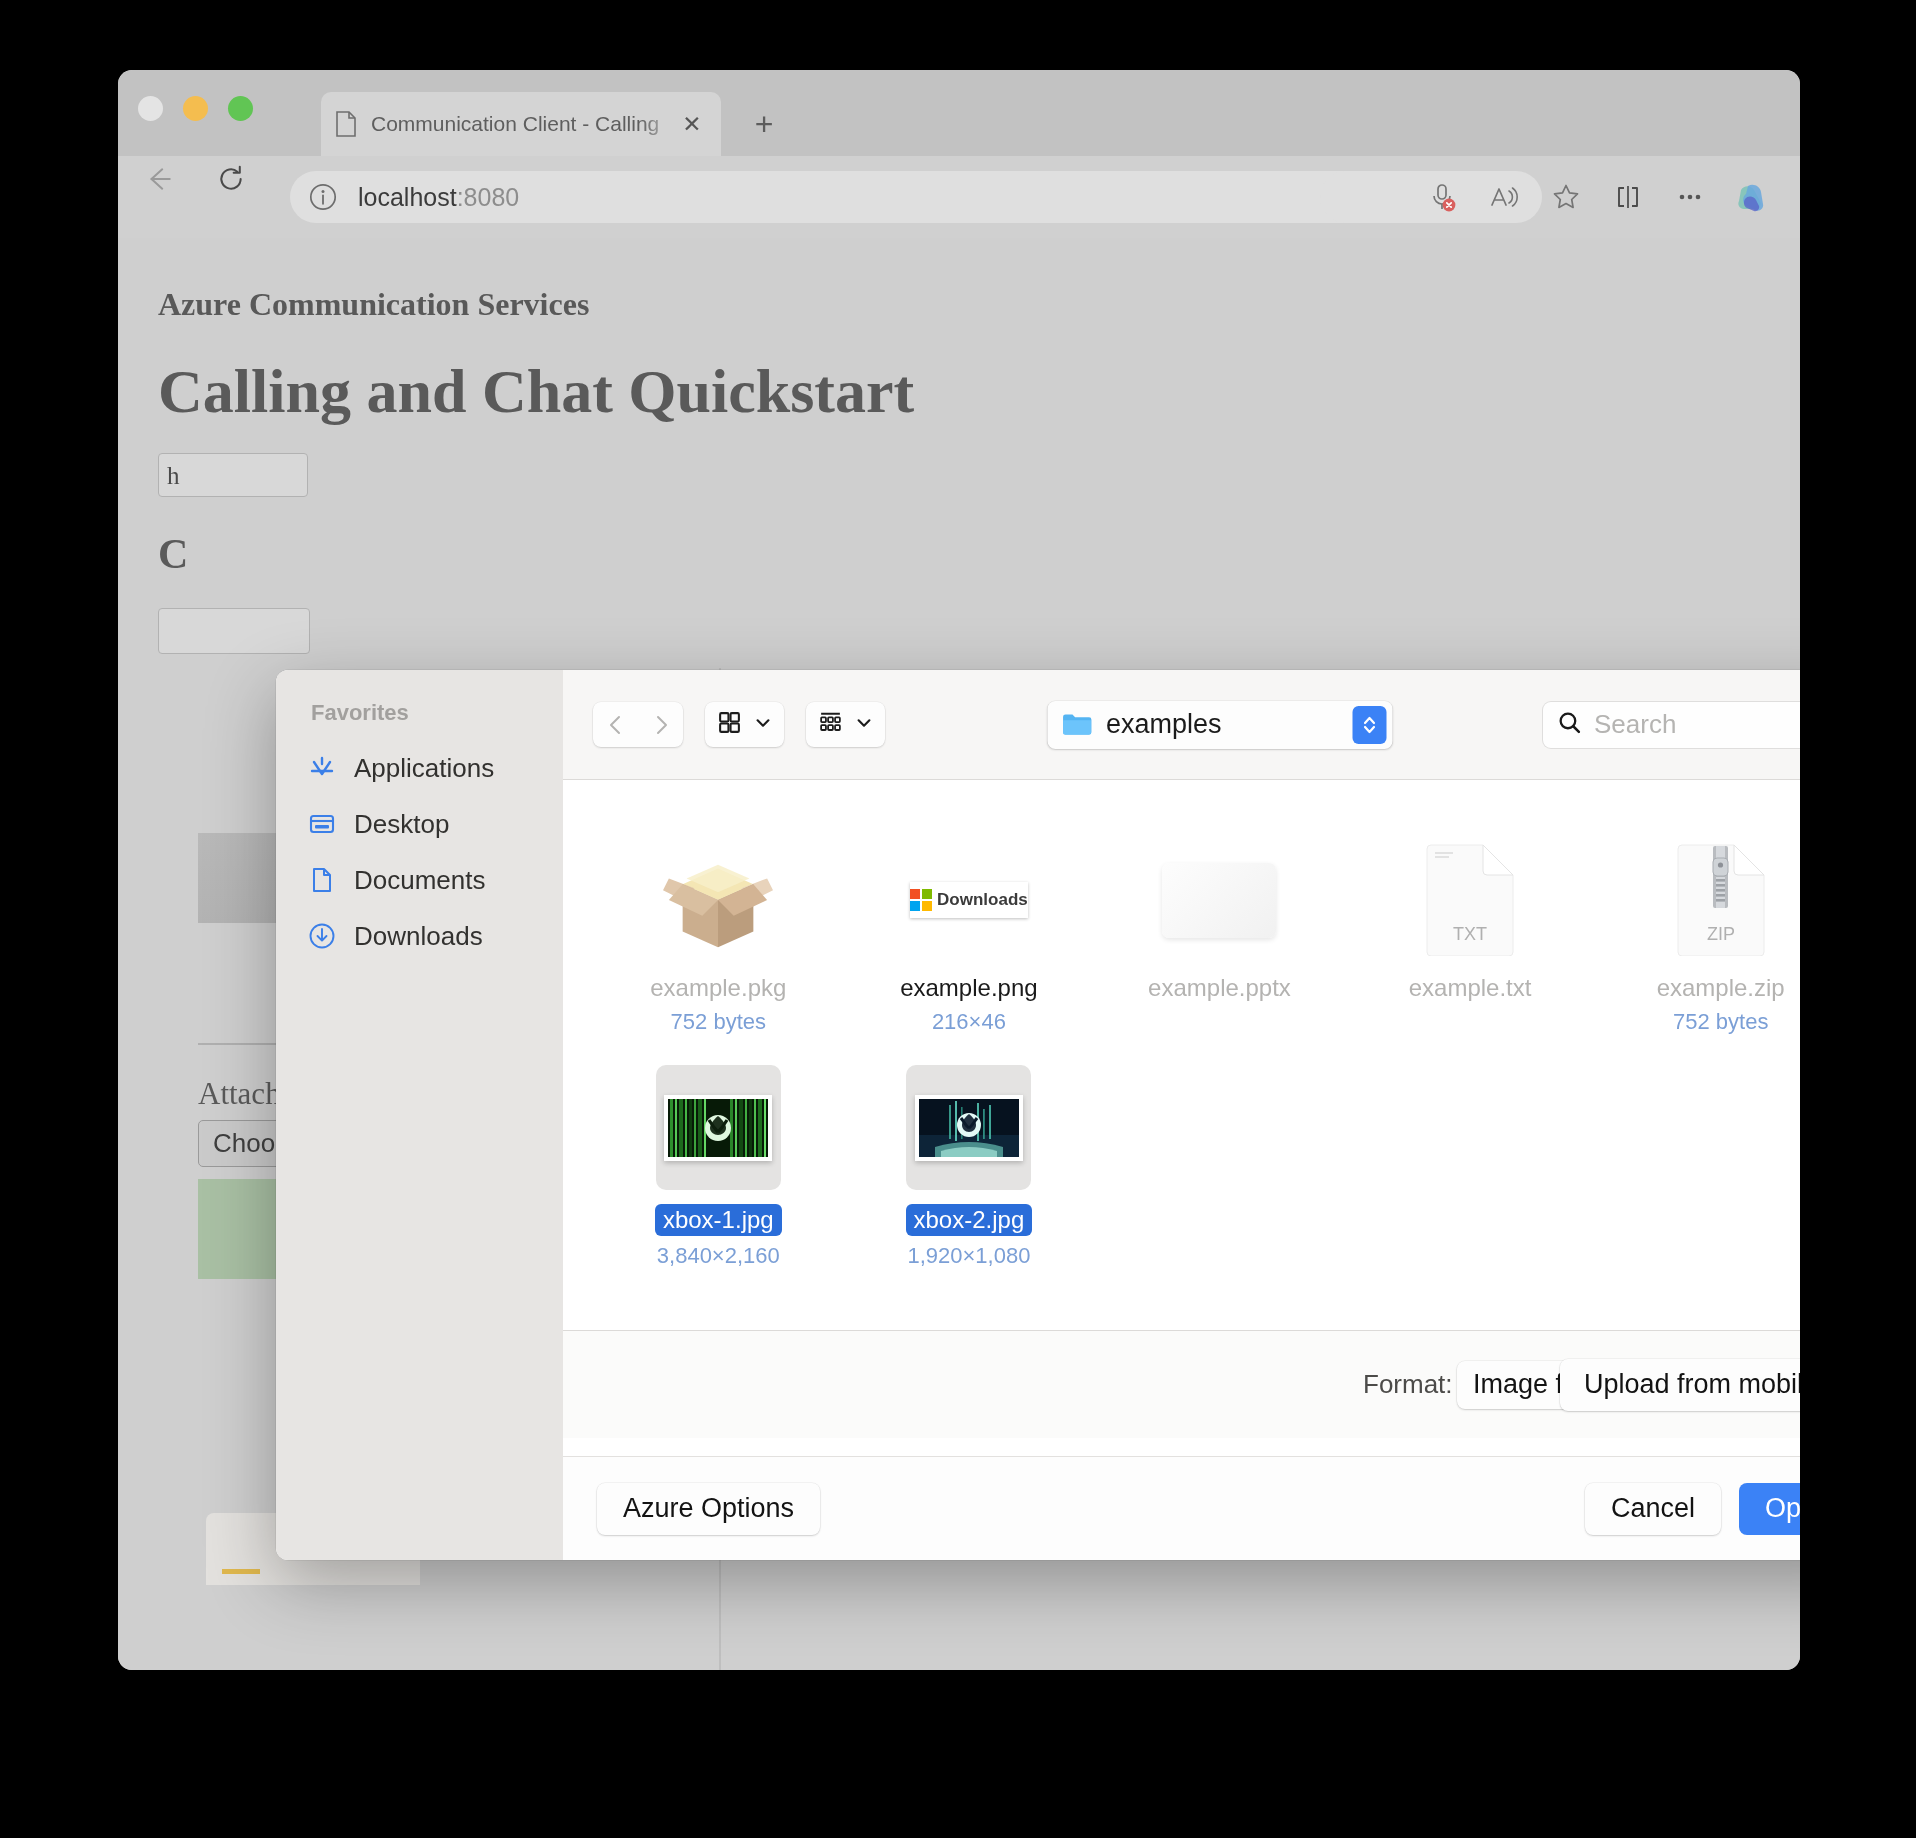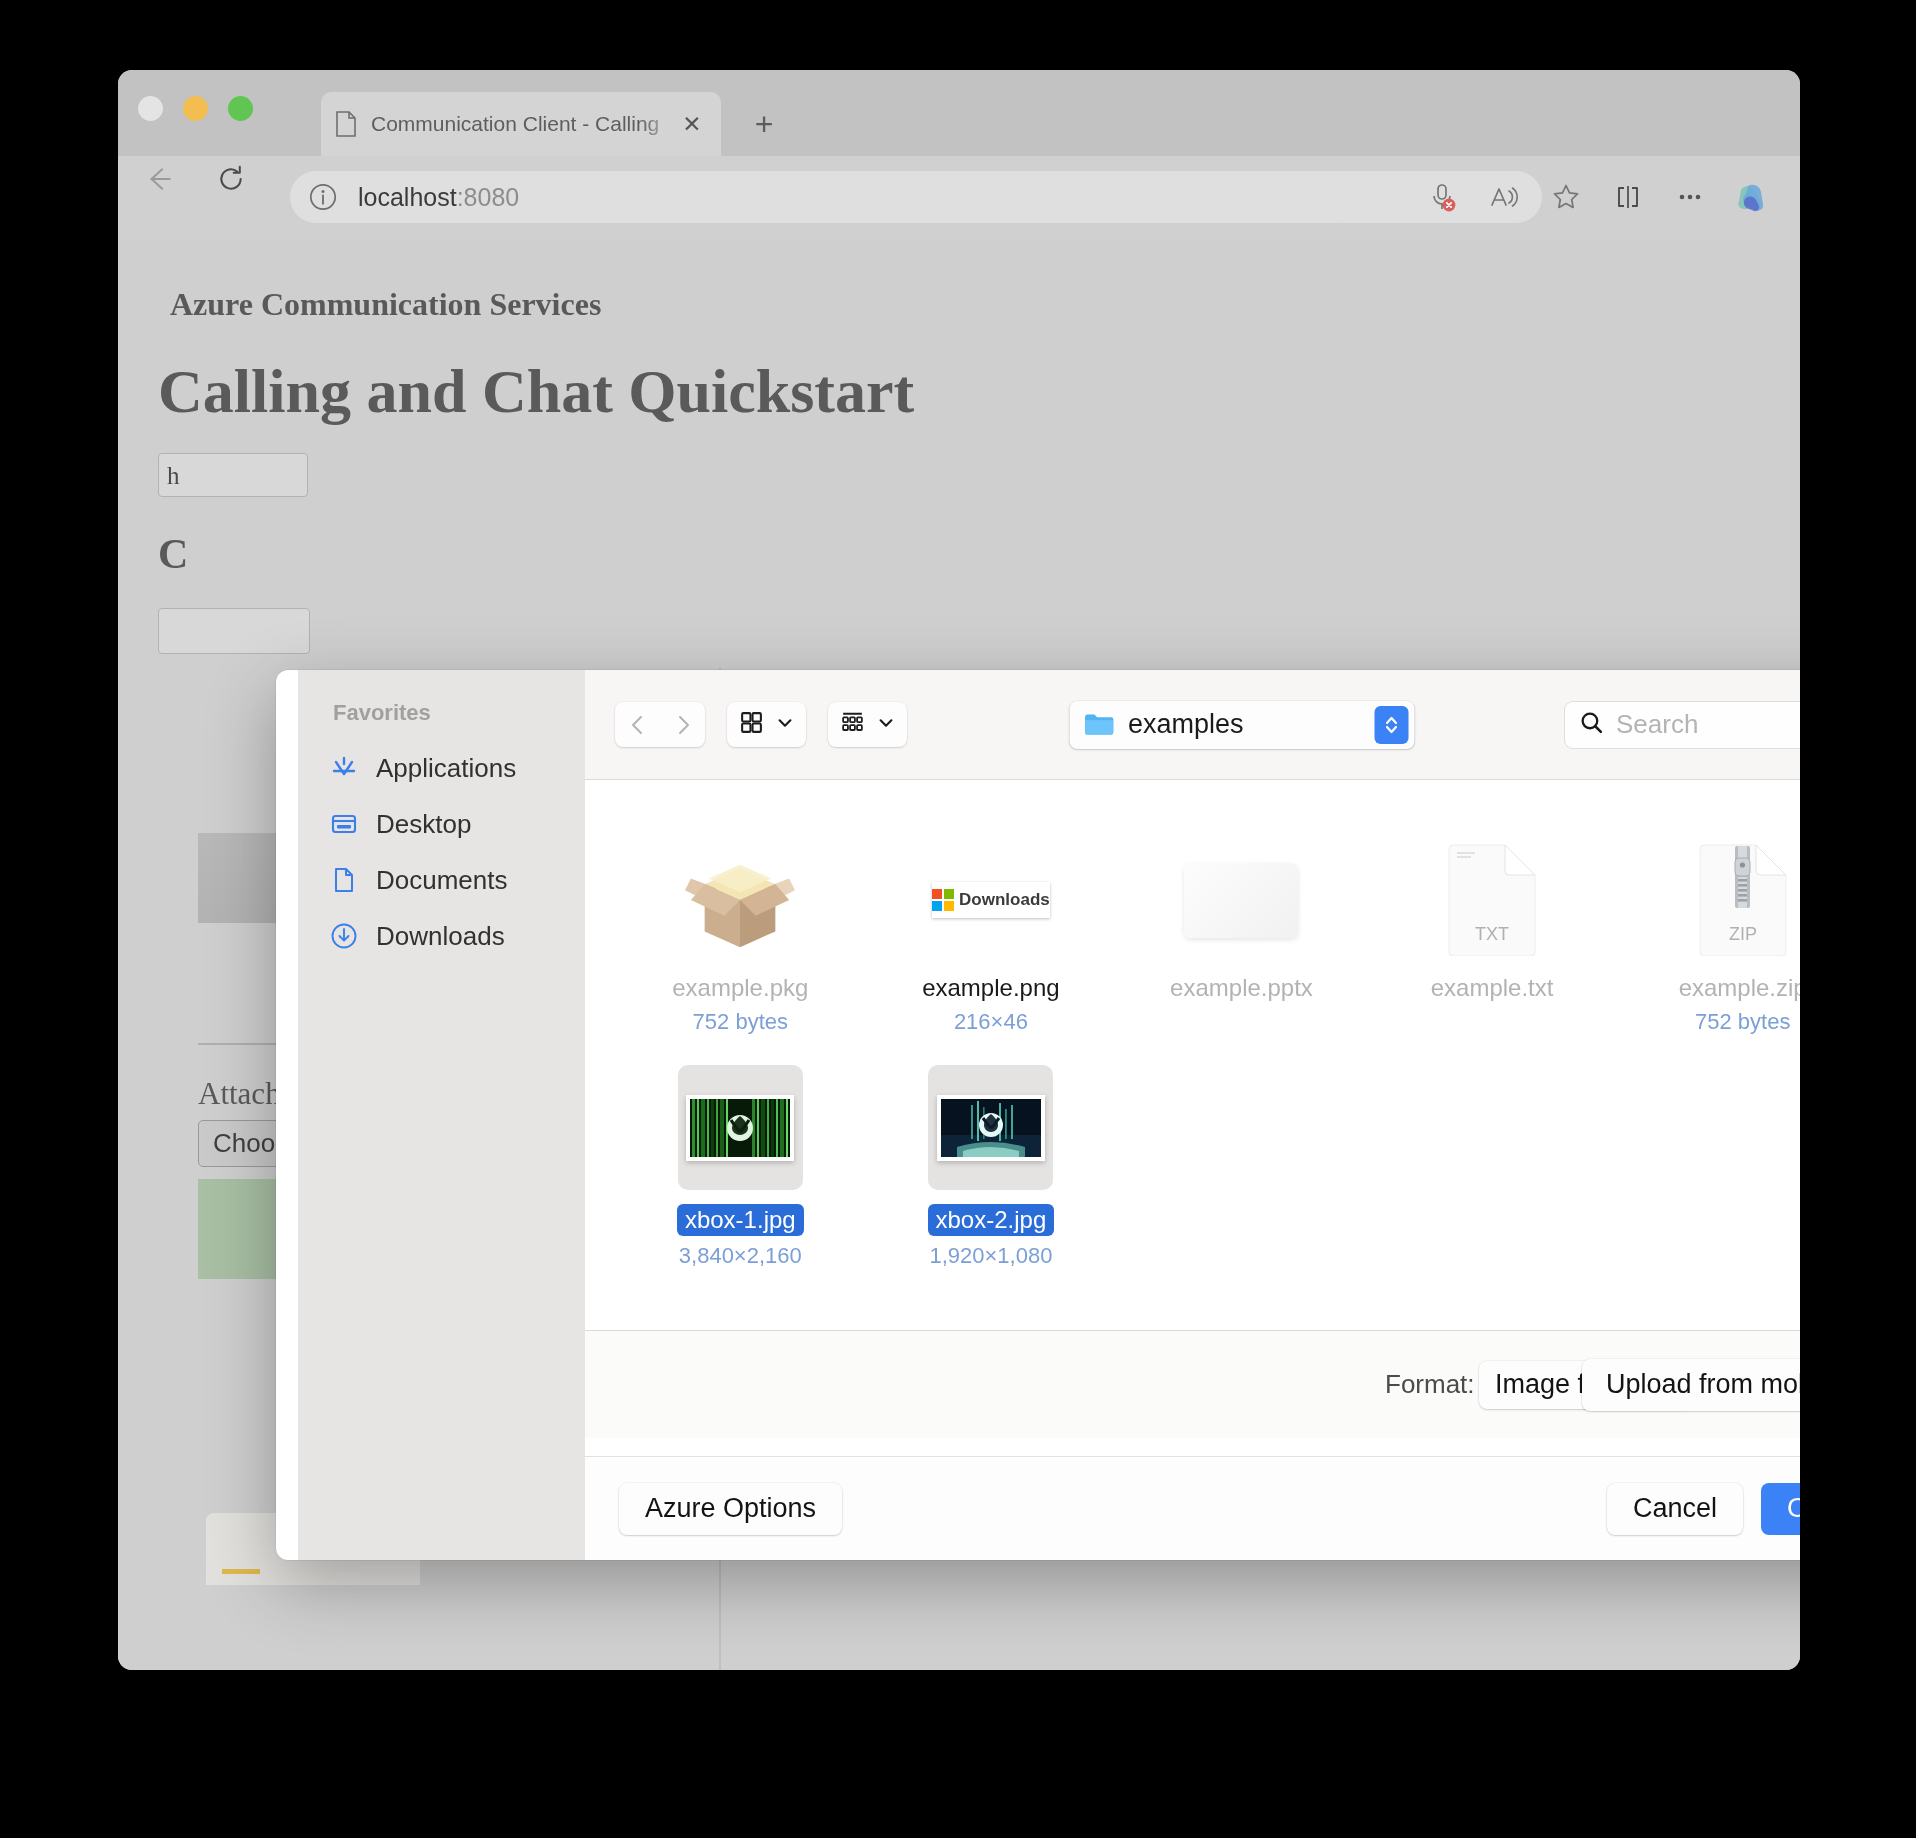--- a/index.html
+++ b/index.html
@@ -109,21 +109,21 @@
   }
 
   
   .page {
     position: relative;
     height: 1432px;
     background: #cfcfcf;
     overflow: hidden;
   }
   .brand {
-    position: absolute; left: 12px; top: 48px;
+    position: absolute; left: 0px; top: 48px;
     font-family: "Liberation Serif", serif;
     font-weight: bold;
     font-size: 32px;
     color: #595959;
     padding-left: 0;
   }
   .h1 {
     position: absolute; left: 0px; top: 118px;
     font-family: "Liberation Serif", serif;
     font-weight: bold;
@@ -218,21 +218,20 @@
   
   .filedlg {
     position: absolute;
     left: 158px; top: 432px;
     width: 1600px; height: 890px;
     background: #ffffff;
     border-radius: 12px;
     box-shadow: 0 22px 70px rgba(0,0,0,0.30), 0 0 0 0.5px rgba(0,0,0,0.10);
     overflow: hidden;
     display: flex;
-    padding-left: 22px;
   }
   .dlg-sidebar {
     width: 287px; flex: 0 0 287px;
     background: #e7e5e3;
     padding-top: 30px;
     box-sizing: border-box;
   }
   .fav-header {
     font-size: 22px; font-weight: bold;
     color: #a2a09e;

